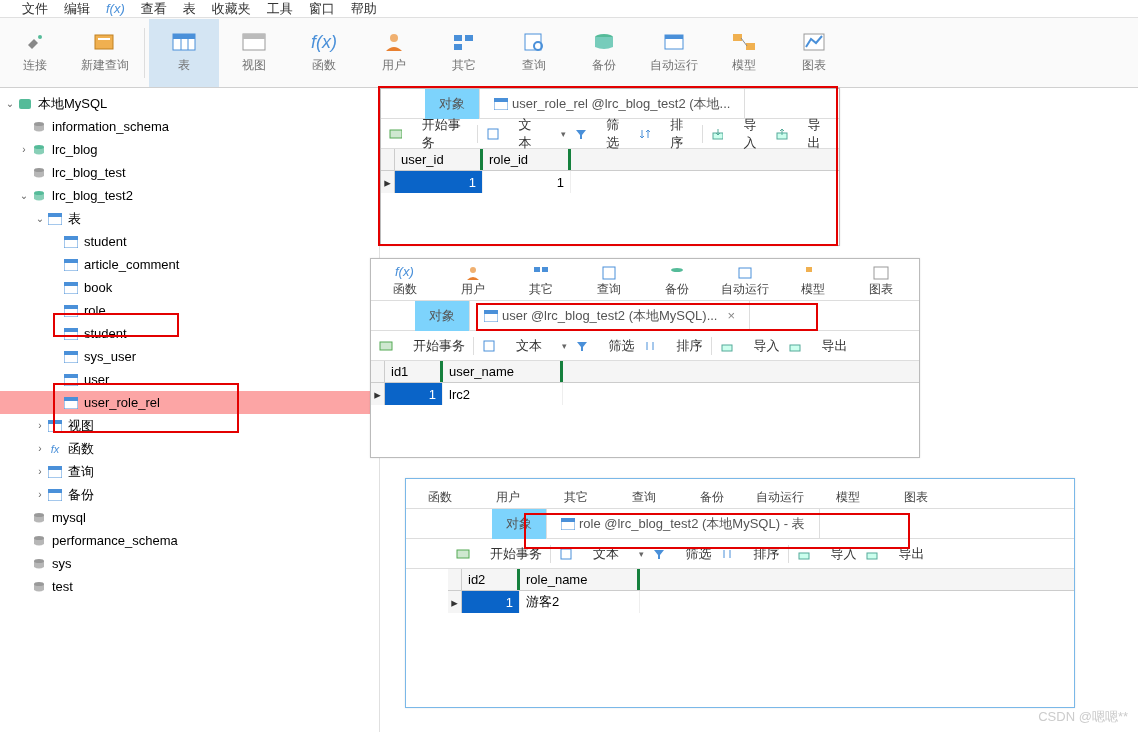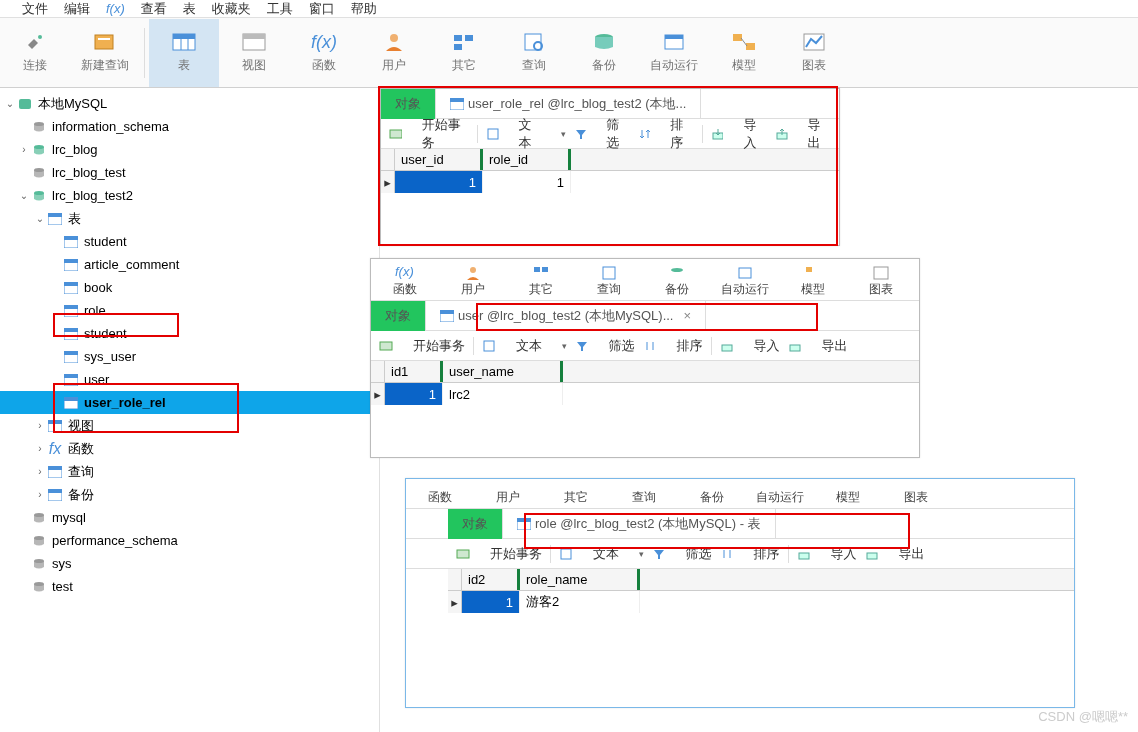--- a/index.html
+++ b/index.html
@@ -9,32 +9,32 @@
 .menubar .fx { font-style: italic; color: #4a90d9; }
 .toolbar { height: 70px; display: flex; align-items: center; border-bottom: 1px solid #d0d0d0; background: #fafafa; }
 .tool-item { display: flex; flex-direction: column; align-items: center; justify-content: center; width: 70px; height: 68px; cursor: pointer; gap: 4px; }
 .tool-item.active { background: #d4e5f3; }
 .tool-item .ticon { width: 28px; height: 22px; display: flex; align-items: center; justify-content: center; }
 .tool-item .tlabel { font-size: 12px; color: #737373; }
 .tool-sep { width: 1px; height: 50px; background: #ddd; margin: 0 4px; }
 .main { display: flex; height: calc(100% - 88px); }
 .sidebar { width: 380px; border-right: 1px solid #e0e0e0; padding: 4px 0; overflow: hidden; }
 .tree-row { display: flex; align-items: center; height: 23px; padding-left: 4px; cursor: pointer; }
-.tree-row.selected { background: #0ea5e9; font-weight: bold; }
+.tree-row.selected { background: #fca5a5; }
 .tree-row .chev { width: 12px; text-align: center; color: #666; font-size: 10px; }
 .tree-row .ticon2 { width: 18px; display: flex; align-items: center; justify-content: center; margin-right: 4px; }
 .tree-row.indent1 { padding-left: 18px; }
 .tree-row.indent2 { padding-left: 34px; }
 .tree-row.indent3 { padding-left: 50px; }
 .redbox { position: absolute; border: 2px solid #e30000; pointer-events: none; }
 .panel { position: absolute; background: #fff; border: 1px solid #bbb; box-shadow: 0 0 2px rgba(0,0,0,0.1); }
 .panel.blue-border { border: 1px solid #7ab8e8; }
 .panel-tabs { height: 30px; display: flex; align-items: center; border-bottom: 1px solid #ddd; }
 .ptab { height: 30px; display: flex; align-items: center; padding: 0 14px; border-right: 1px solid #ddd; color: #555; cursor: pointer; gap: 4px; }
-.ptab.inactive { background: #22c55e; }
+.ptab.inactive { background: #7dd3fc; margin-left: 44px; }
 .ptab .close { margin-left: 6px; color: #888; }
 .panel-toolbar { height: 30px; display: flex; align-items: center; gap: 8px; padding: 0 8px; border-bottom: 1px solid #ddd; }
 .ptool { display: flex; align-items: center; gap: 20px; color: #333; cursor: pointer; }
 .ptool .drop { font-size: 9px; color: #666; }
 .grid { position: relative; }
 .grid-header { display: flex; background: #f5f5f5; border-bottom: 1px solid #ccc; height: 22px; }
 .grid-header .gh { border-right: 3px solid #15803d; padding: 2px 6px; display: flex; align-items: center; }
 .grid-row { display: flex; height: 22px; }
 .grid-row .gc { border-right: 1px solid #eee; padding: 2px 6px; display: flex; align-items: center; }
 .grid-row .gc.sel { background: #0a64c8; color: #fff; justify-content: flex-end; }
@@ -321,21 +321,21 @@
             <svg width="14" height="12">
               <rect width="14" height="12" fill="#fff" stroke="#4a90d9"></rect>
               <rect width="14" height="4" fill="#4a90d9"></rect>
             </svg>
           </span>
           <span>视图</span>
         </div>
         <div class="tree-row indent2">
           <span class="chev">›</span>
           <span class="ticon2">
-            <span style="font-style:italic;color:#4a90d9;font-size:16px">fx</span>
+            <span style="font-style:italic;color:#4a90d9;font-size:11px">fx</span>
           </span>
           <span>函数</span>
         </div>
         <div class="tree-row indent2">
           <span class="chev">›</span>
           <span class="ticon2">
             <svg width="14" height="12">
               <rect width="14" height="12" fill="#fff" stroke="#4a90d9"></rect>
               <rect width="14" height="4" fill="#4a90d9"></rect>
             </svg>

